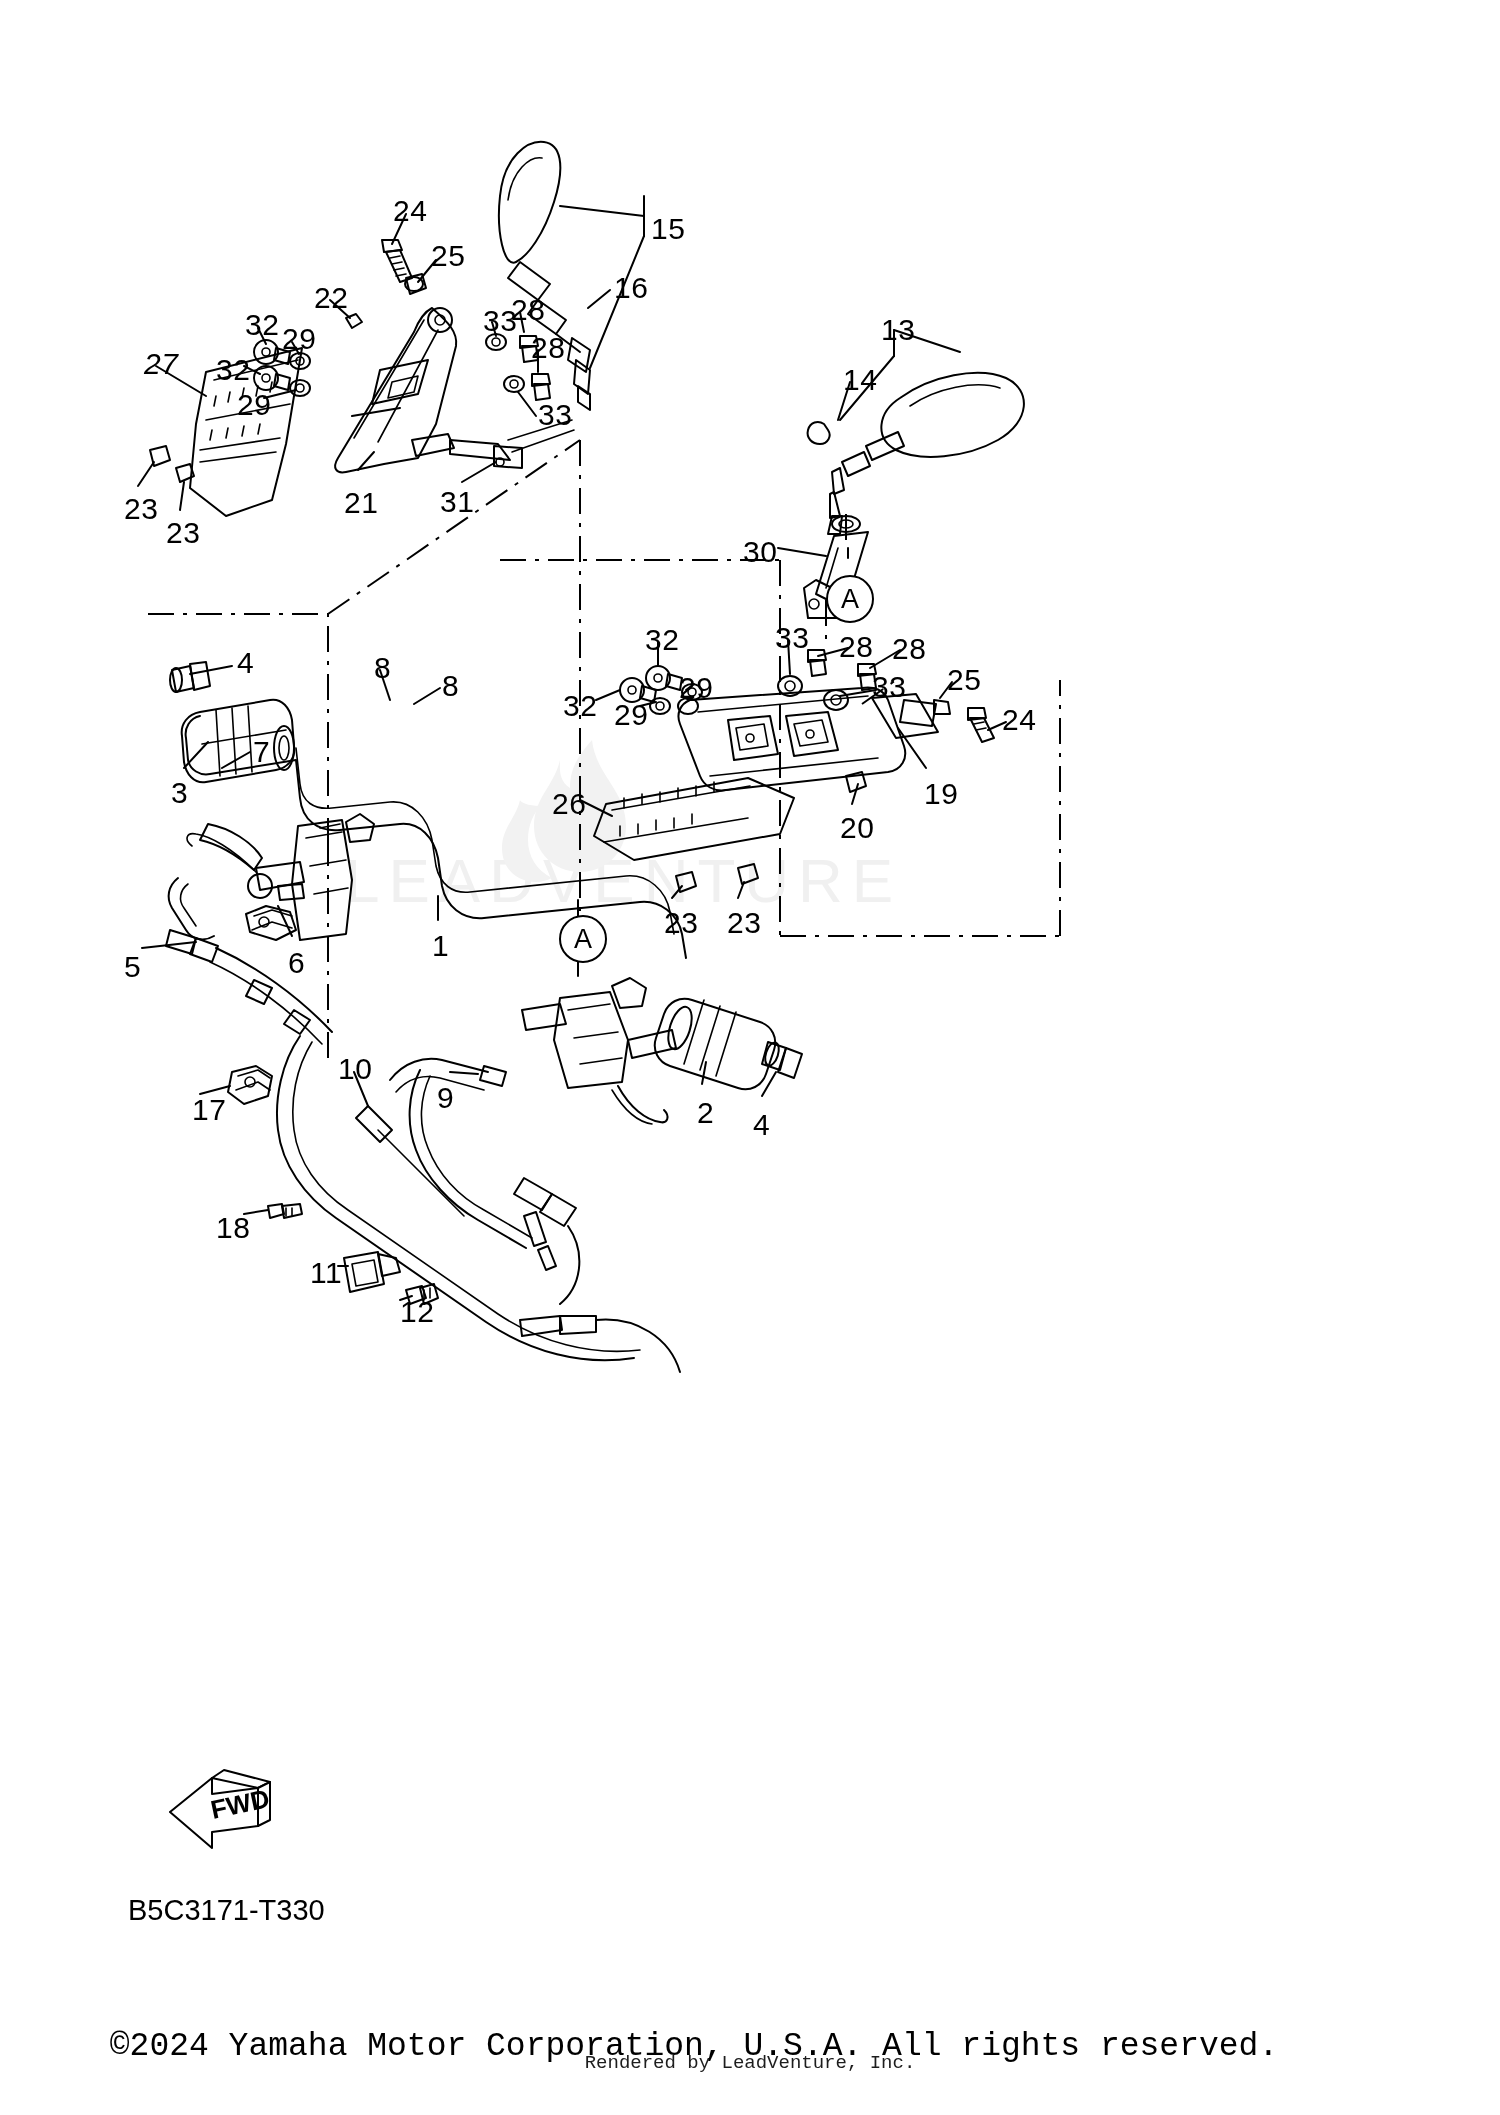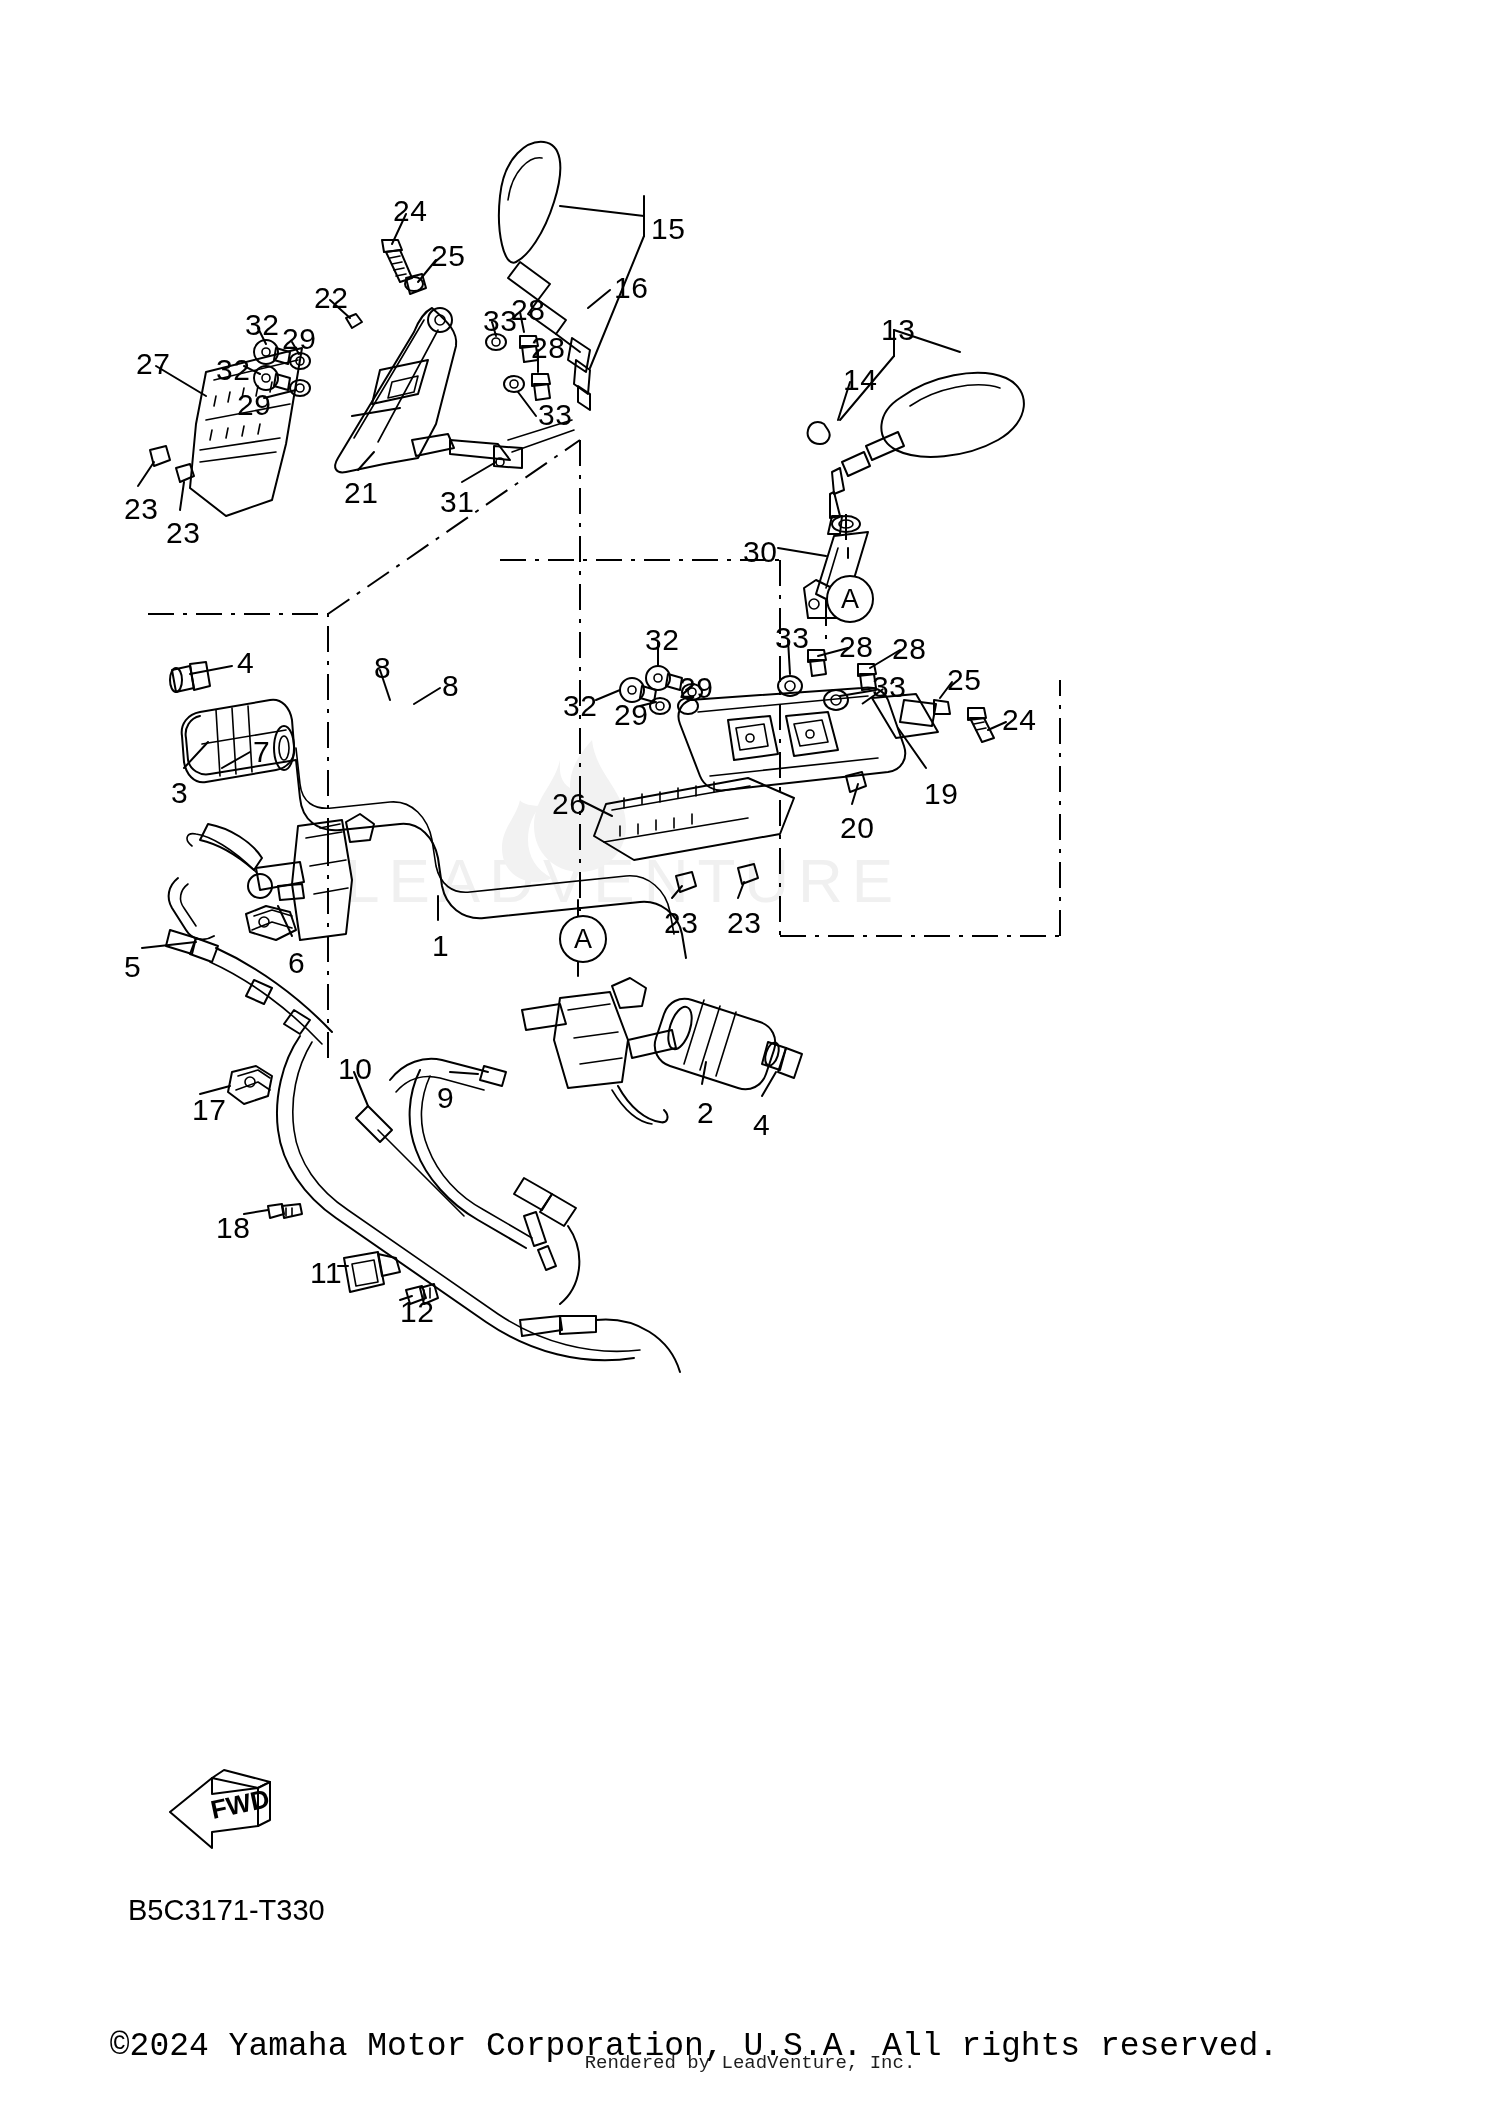--- a/index.html
+++ b/index.html
@@ -433,32 +433,32 @@
       <div class="callout" style="left: 310px; top: 1258px;">11</div>
       <div class="callout" style="left: 400px; top: 1297px;">12</div>
       <div class="callout" style="left: 881px; top: 315px;">13</div>
       <div class="callout" style="left: 843px; top: 365px;">14</div>
       <div class="callout" style="left: 651px; top: 214px;">15</div>
       <div class="callout" style="left: 614px; top: 273px;">16</div>
       <div class="callout" style="left: 172px; top: 1095px; margin-left: 20px;">17</div>
       <div class="callout" style="left: 216px; top: 1213px;">18</div>
       <div class="callout" style="left: 924px; top: 779px;">19</div>
       <div class="callout" style="left: 840px; top: 813px;">20</div>
-      <div class="callout" style="left: 344px; top: 478px;">21</div>
+      <div class="callout" style="left: 344px; top: 488px;">21</div>
       <div class="callout" style="left: 314px; top: 283px;">22</div>
       <div class="callout" style="left: 124px; top: 494px;">23</div>
       <div class="callout" style="left: 166px; top: 518px;">23</div>
       <div class="callout" style="left: 664px; top: 908px;">23</div>
       <div class="callout" style="left: 727px; top: 908px;">23</div>
       <div class="callout" style="left: 393px; top: 196px;">24</div>
       <div class="callout" style="left: 1002px; top: 705px;">24</div>
       <div class="callout" style="left: 431px; top: 241px;">25</div>
       <div class="callout" style="left: 947px; top: 665px;">25</div>
       <div class="callout" style="left: 552px; top: 789px; text-align: right;">26</div>
-      <div class="callout" style="left: 136px; top: 349px;">27</div>
+      <div class="callout" style="left: 144px; top: 349px; font-style: italic;">27</div>
       <div class="callout" style="left: 511px; top: 295px;">28</div>
       <div class="callout" style="left: 531px; top: 333px;">28</div>
       <div class="callout" style="left: 839px; top: 632px;">28</div>
       <div class="callout" style="left: 892px; top: 634px;">28</div>
       <div class="callout" style="left: 282px; top: 324px;">29</div>
       <div class="callout" style="left: 237px; top: 390px;">29</div>
       <div class="callout" style="left: 679px; top: 673px;">29</div>
       <div class="callout" style="left: 614px; top: 700px;">29</div>
       <div class="callout" style="left: 743px; top: 537px;">30</div>
       <div class="callout" style="left: 440px; top: 487px; text-align: right;">31</div>

